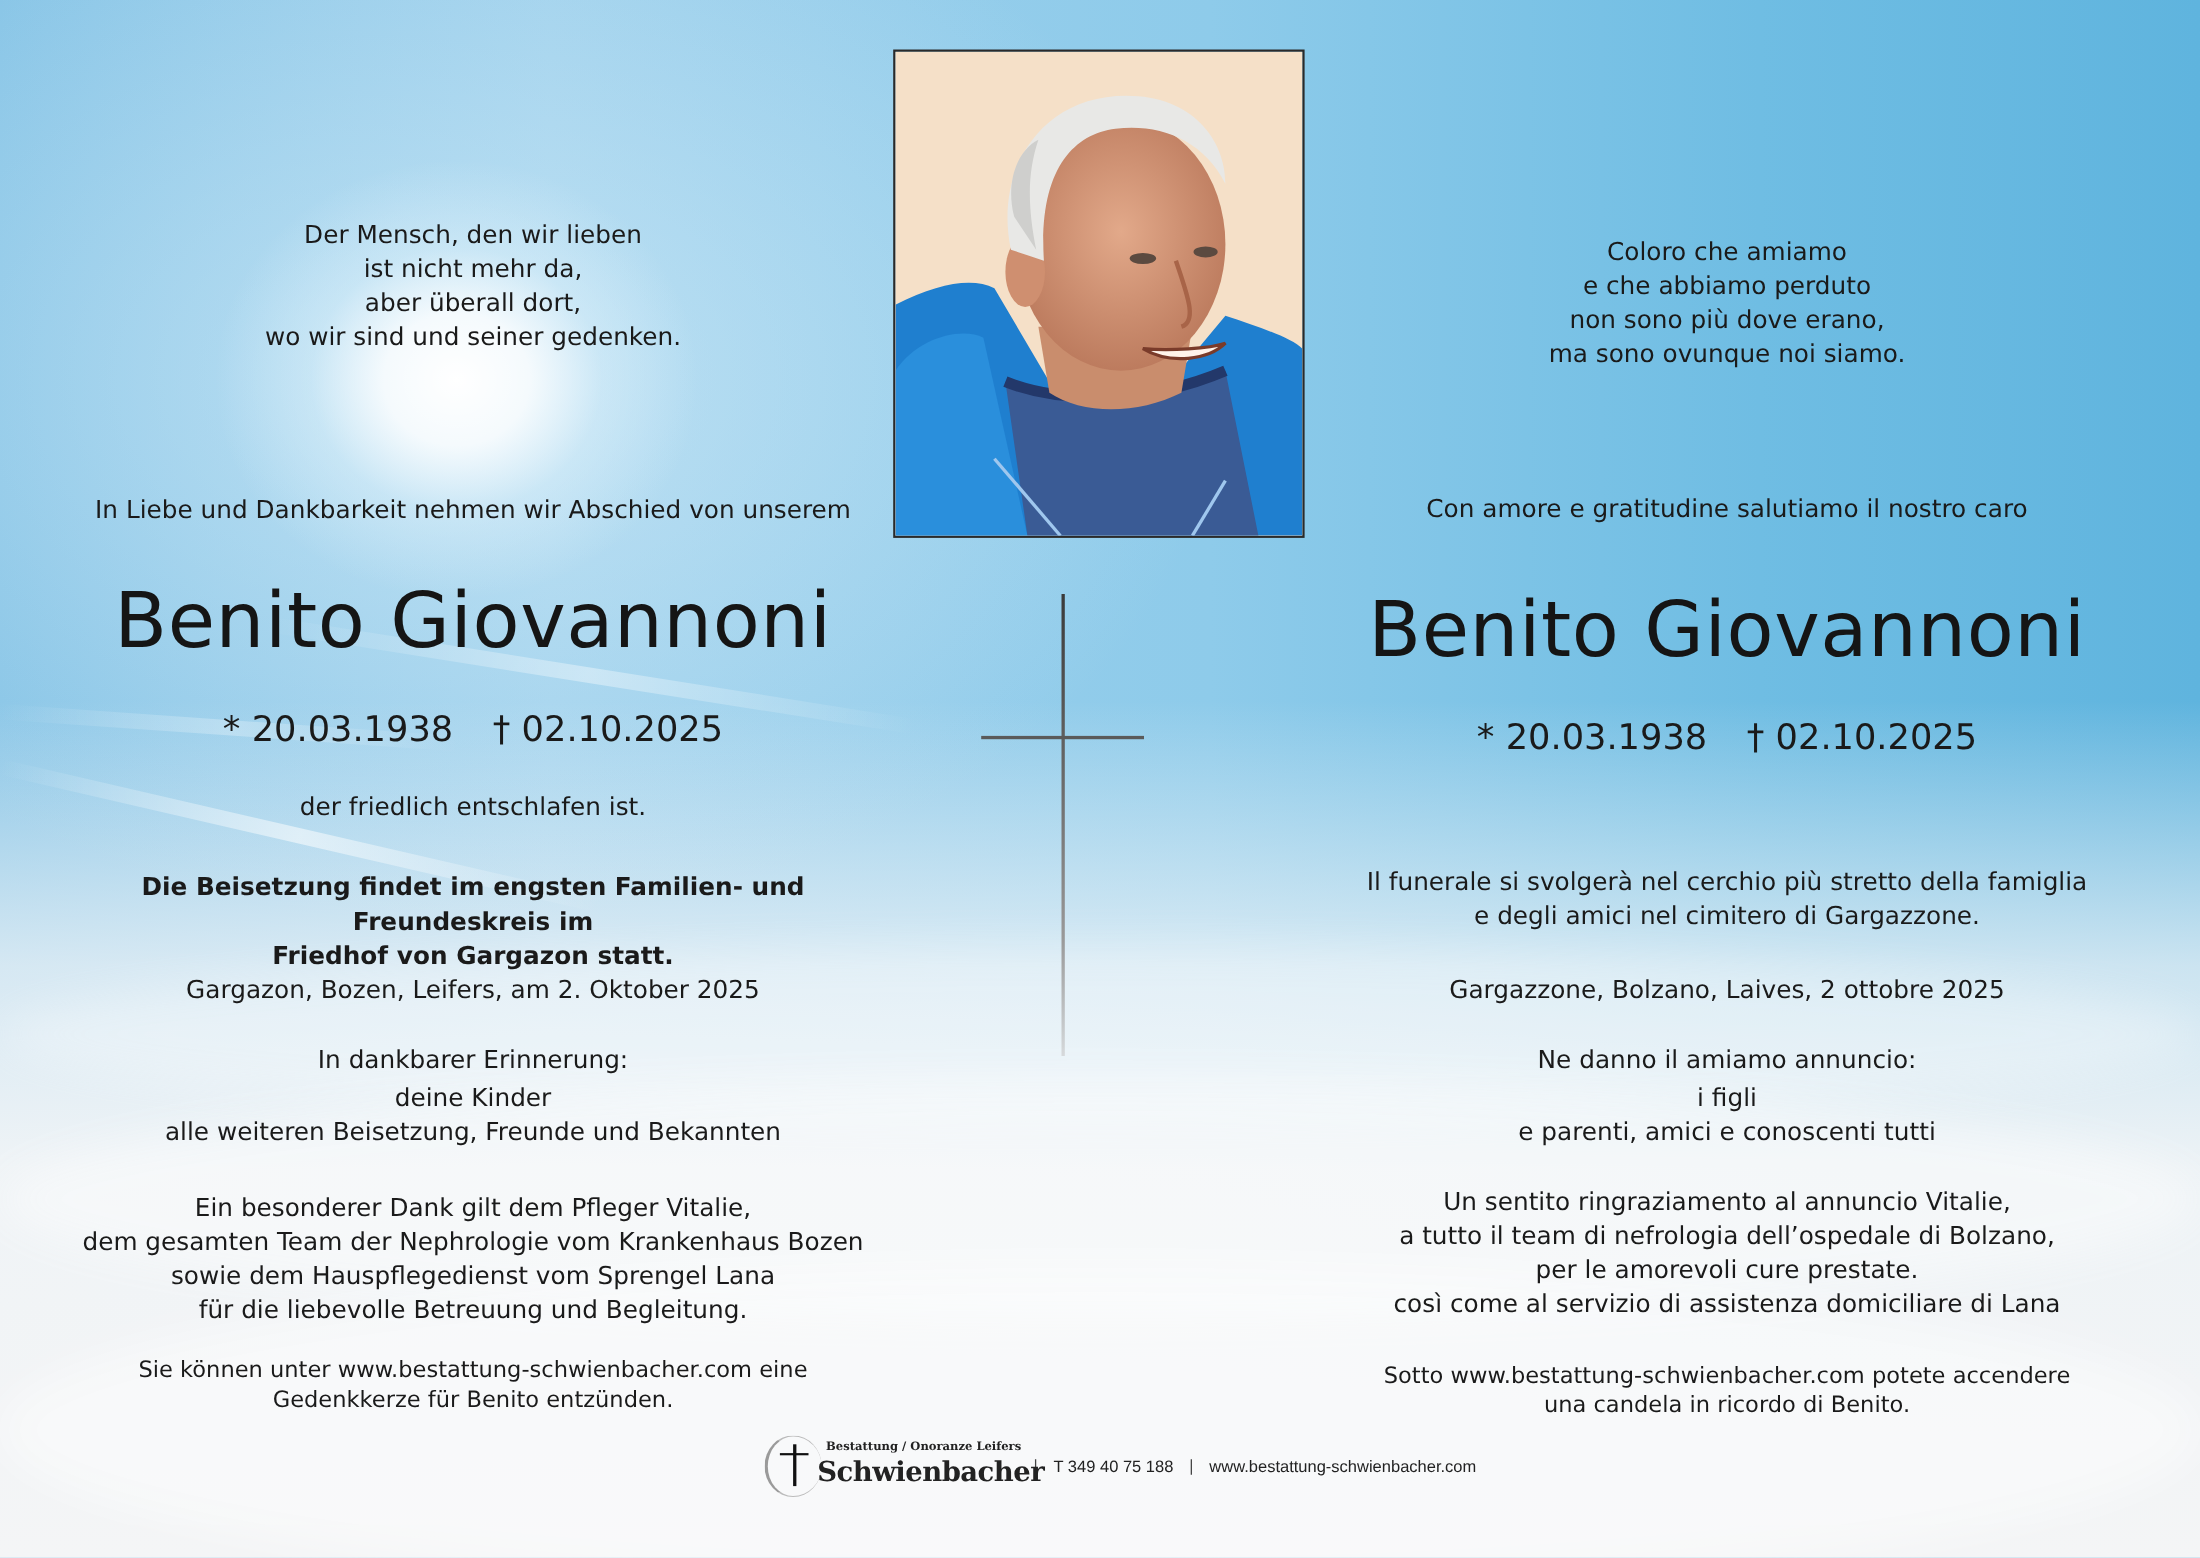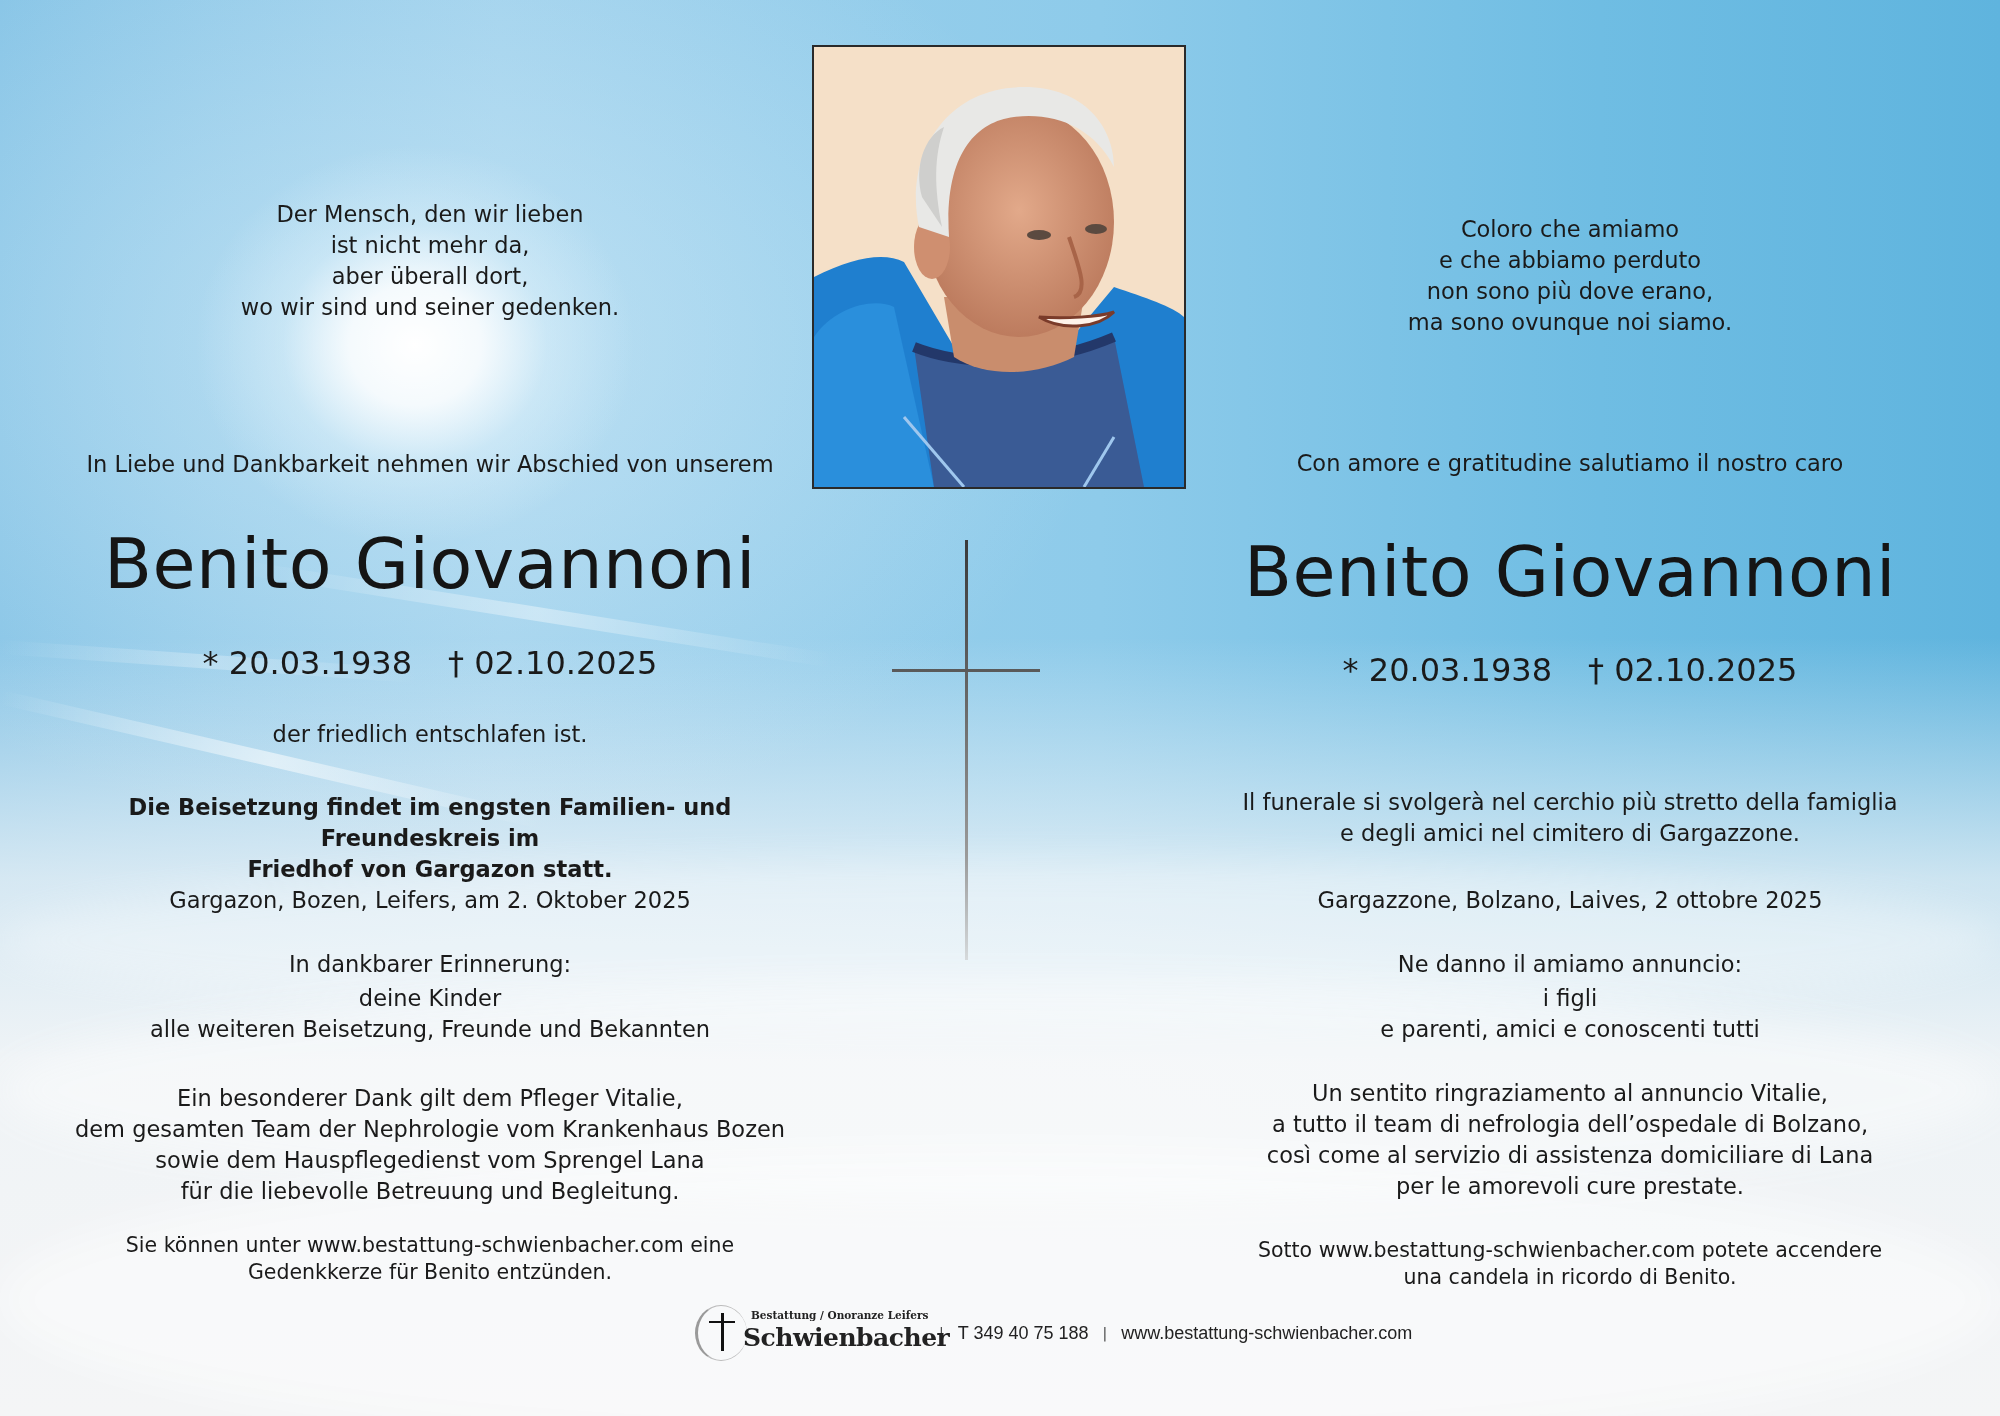--- a/index.html
+++ b/index.html
@@ -39,21 +39,21 @@
   .cross-h { position:absolute; left:892px; top:669px; width:148px; height:3px; background:#5a5a5a; }
 
   .footer { position:absolute; left:695px; top:1303px; height:60px; display:flex; align-items:center; gap:14px; color:#222; }
   .logo { position:relative; width:230px; height:60px; }
   .logo-ring { position:absolute; left:0; top:2px; width:52px; height:56px; border-radius:50%; border-left:3px solid #9a9a9a; border-top:1px solid #bbb; border-bottom:1px solid #bbb; box-sizing:border-box; }
   .logo-cross-v { position:absolute; left:26px; top:10px; width:3px; height:38px; background:#111; }
   .logo-cross-h { position:absolute; left:14px; top:18px; width:26px; height:2px; background:#111; }
   .logo-sub { position:absolute; left:56px; top:6px; font-family:"DejaVu Serif", serif; font-size:10.5px; font-weight:bold; white-space:nowrap; }
   .logo-name { position:absolute; left:48px; top:20px; font-family:"DejaVu Serif", serif; font-size:25px; font-weight:bold; white-space:nowrap; letter-spacing:-0.5px; }
   .sep { font-size:14px; color:#444; }
-  .foot-text { font-family:"Liberation Sans", sans-serif; font-size:18px; }
+  .foot-text { font-family:"Liberation Sans", sans-serif; font-size:15px; }
 </style>
 </head>
 <body>
 
 <div class="streak" style="left:0;top:690px;width:560px;transform:rotate(13deg);"></div>
 <div class="streak" style="left:240px;top:560px;width:600px;transform:rotate(9deg);opacity:.7;"></div>
 <div class="streak" style="left:0;top:640px;width:420px;transform:rotate(4deg);opacity:.5;"></div>
 <div class="cloudband" style="top:860px;height:160px;opacity:.6;"></div>
 <div class="cloudband" style="top:980px;height:220px;opacity:.85;"></div>
 <div class="cloudband" style="top:1150px;height:300px;opacity:.95;"></div>
@@ -148,22 +148,22 @@
 </div>
 <div class="col col-right p" style="top:885px;">Gargazzone, Bolzano, Laives, 2 ottobre 2025</div>
 <div class="col col-right p" style="top:949px;">
   <div style="margin-bottom:3px;">Ne danno il amiamo annuncio:</div>
   <div>i figli</div>
   <div>e parenti, amici e conoscenti tutti</div>
 </div>
 <div class="col col-right p" style="top:1078px;">
   <div>Un sentito ringraziamento al annuncio Vitalie,</div>
   <div>a tutto il team di nefrologia dell’ospedale di Bolzano,</div>
+  <div>per le amorevoli cure prestate.</div>
   <div>così come al servizio di assistenza domiciliare di Lana</div>
-  <div>per le amorevoli cure prestate.</div>
 </div>
 <div class="col col-right small" style="top:1237px;">
   <div>Sotto www.bestattung-schwienbacher.com potete accendere</div>
   <div>una candela in ricordo di Benito.</div>
 </div>
 
 <div class="footer">
   <div class="logo">
     <div class="logo-ring"></div>
     <div class="logo-cross-v"></div>

